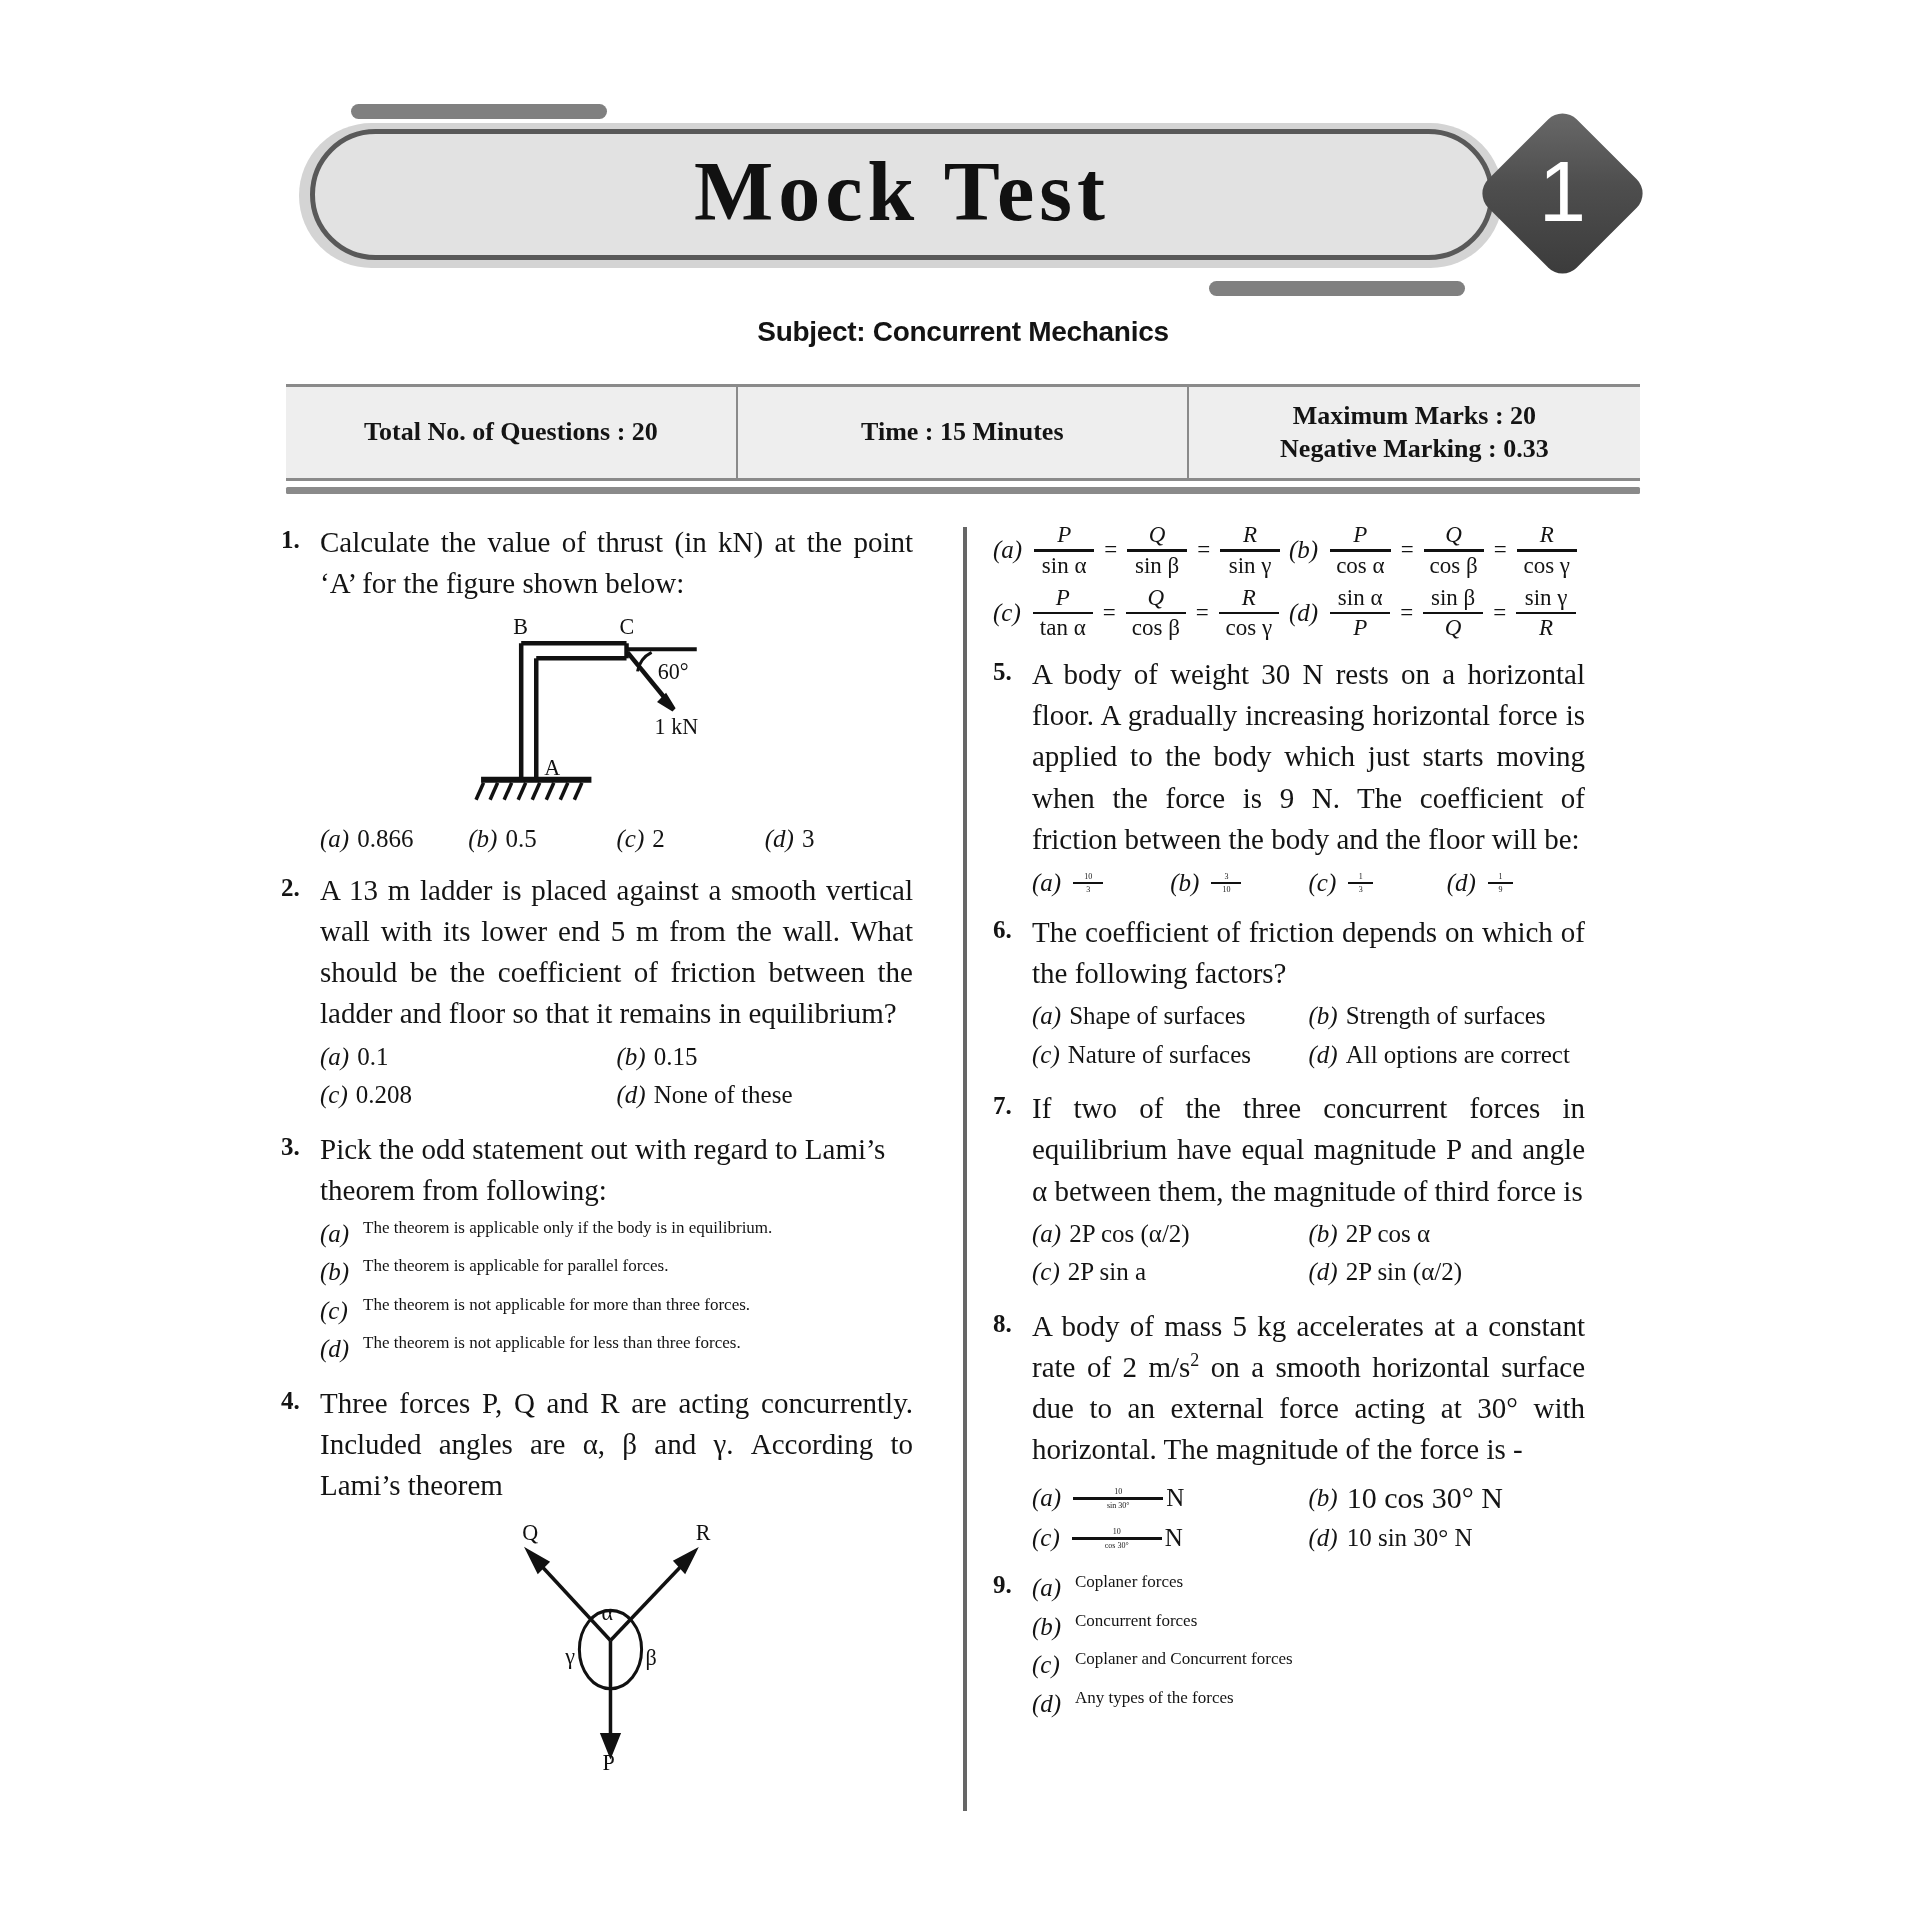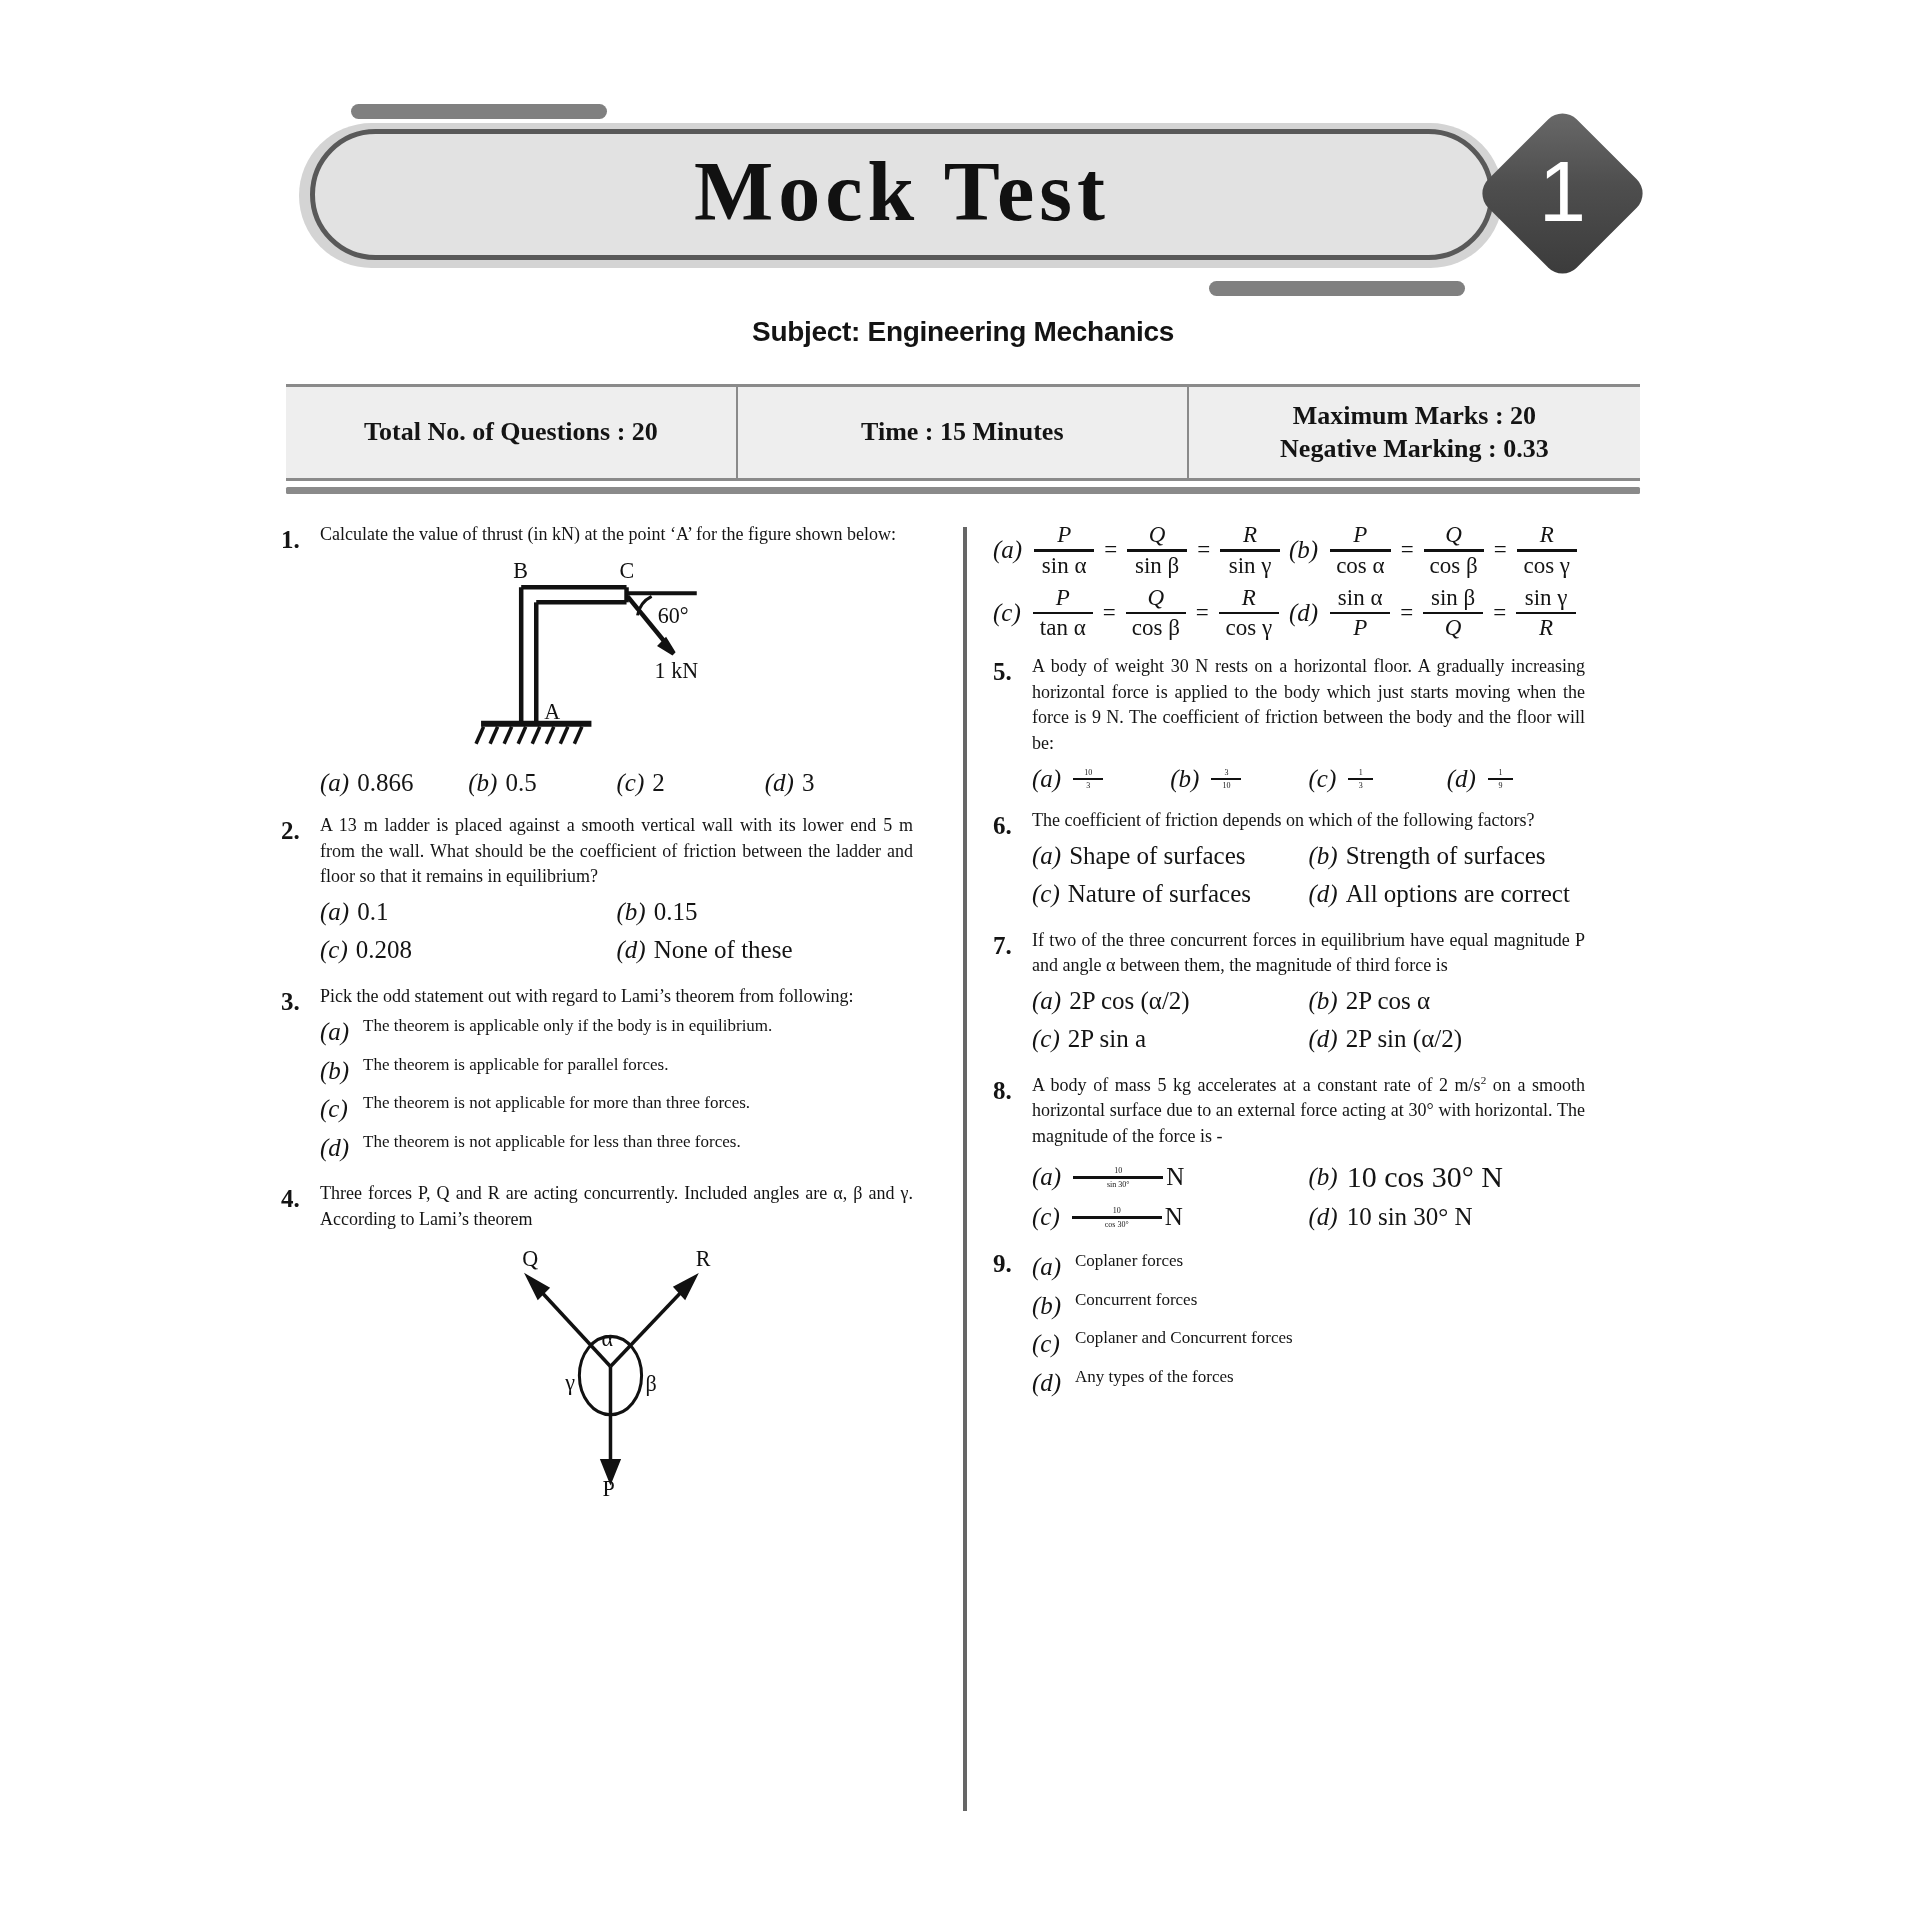--- a/index.html
+++ b/index.html
@@ -116,21 +116,21 @@
 
   
   .q { display: flex; margin-bottom: 13px; }
   .q-num {
     width: 39px; flex: 0 0 39px;
     font-weight: bold; font-size: 25px; line-height: 1.42;
     text-align: left;
   }
   .q-body { flex: 1; }
   .q-text {
-    font-size: 18px; line-height: 1.42;
+    font-size: 29px; line-height: 1.42;
     text-align: justify;
     text-justify: inter-word;
   }
   .q-text.nojust { text-align: left; }
 
   .opts-row { display: flex; margin-top: 5px; }
   .opts-grid2 { display: flex; flex-wrap: wrap; margin-top: 4px; }
   .opt {
     font-size: 25px; line-height: 1.42;
     display: flex; align-items: baseline;
@@ -172,21 +172,21 @@
     <span class="banner-title">Mock Test</span>
   </div>
   <div class="badge-wrap">
     <div class="badge"></div>
     <div class="badge-num">1</div>
   </div>
 </div>
 
 <div class="subject-line">
   <span class="lbl">Subject:</span>
-  <span class="val">Engineering Mechanics</span>
+  <span class="val">Concurrent Mechanics</span>
 </div>
 
 <div class="info-table-wrap">
   <table class="info-table">
     <tbody>
         <tr>
       <td style="width:33.3%">Total No. of Questions : 20</td>
       <td style="width:33.3%">Time : 15 Minutes</td>
       <td style="width:33.4%">
         <div>Maximum Marks : 20</div>

